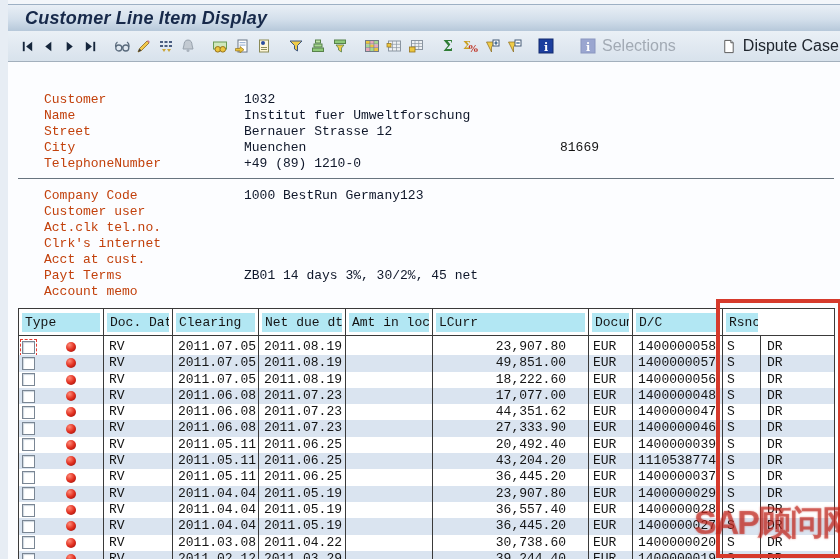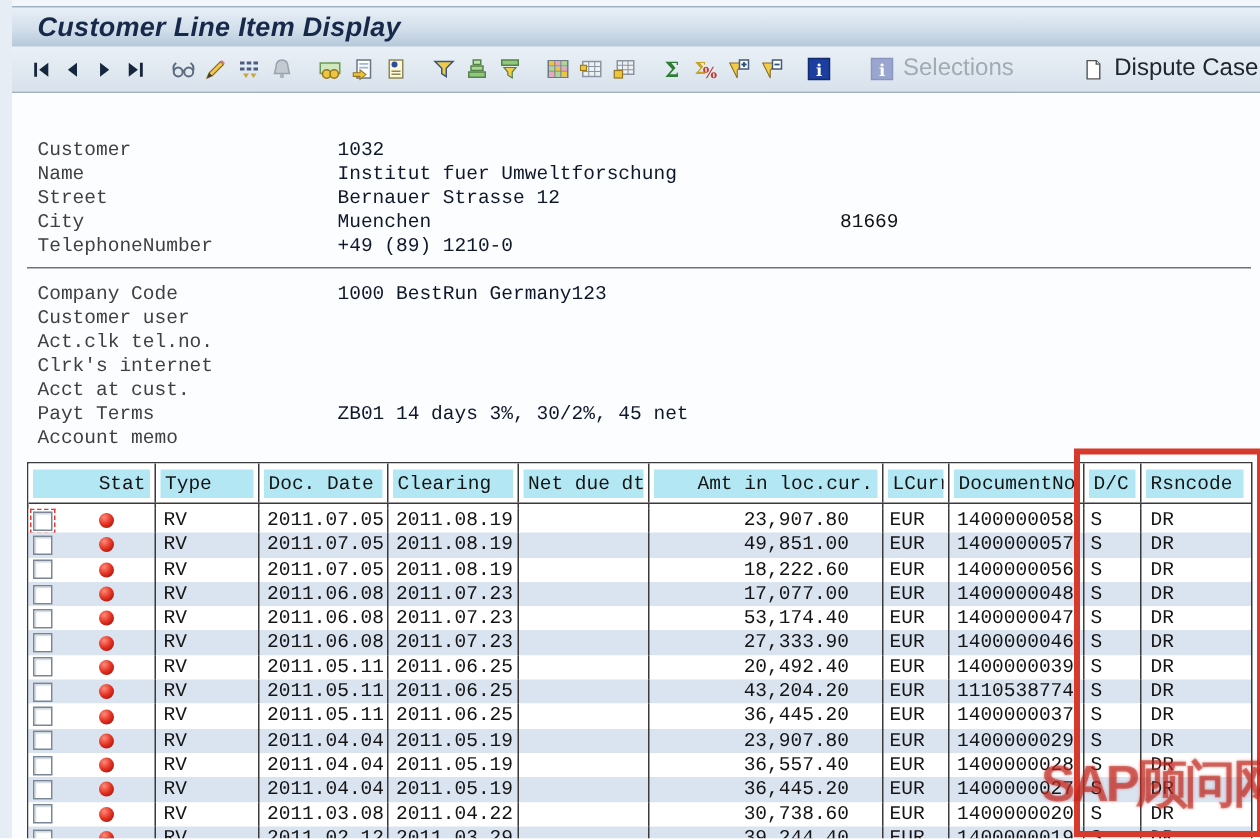--- a/index.html
+++ b/index.html
@@ -29,21 +29,21 @@
   .tgroup{display:inline-flex;align-items:center;}
   .tgroup.push{margin-left:28px;}
 
   
   .content{position:absolute;left:8px;top:62px;right:0;bottom:0;background:#fcfdff;
     font-family:"Liberation Mono","DejaVu Sans Mono",monospace;font-size:13px;color:#141414;}
   .infoblock{position:absolute;left:17px;}
   .infoblock.b1{top:30px;}
   .infoblock.b2{top:126px;}
   .inforow{position:relative;height:16px;line-height:16px;white-space:nowrap;}
-  .inforow .lbl{display:inline-block;width:200px;color:#404040;}
+  .inforow .lbl{display:inline-block;width:200px;color:#c2410c;margin-left:19px;}
   .inforow .val{color:#0f172a;}
   .inforow .extra{position:absolute;left:535px;top:0;color:#141414;}
   .hdiv{position:absolute;left:10px;top:116px;width:816px;height:1px;background:#68747f;}
 
   
   .lineitem{position:absolute;left:10px;top:246px;width:815px;border:1px solid #3a3a3a;background:#fff;}
   .lineitem{--cols:85px 69px 86px 87px 87px 156px 44px 90px 38px 71px;}
   .thead{display:grid;grid-template-columns:var(--cols);height:26px;border-bottom:1px solid #3a3a3a;background:#fff;}
   .th{border-right:1px solid #3a3a3a;display:flex;align-items:center;padding:0 1px;overflow:hidden;}
   .th:last-child{border-right:none;}
@@ -338,23 +338,20 @@
         </div>
 
         <div class="inforow">
           <span class="lbl">Account memo</span><span class="val"></span>
           <span class="extra"></span>
         </div>
       </div>
 
     <div class="lineitem">
       <div class="thead">
-        <div class="th r">
-            <span>Stat</span>
-          </div>
         <div class="th">
             <span>Type</span>
           </div>
         <div class="th">
             <span>Doc. Date</span>
           </div>
         <div class="th">
             <span>Clearing</span>
           </div>
         <div class="th">
@@ -456,21 +453,21 @@
 
           <div class="trow">
             <div class="td stat">
               <span class="cb"></span>
               <span class="ball"></span>
             </div>
             <div class="td">RV</div>
             <div class="td">2011.06.08</div>
             <div class="td">2011.07.23</div>
             <div class="td"></div>
-            <div class="td amount">53,174.40</div>
+            <div class="td amount">44,351.62</div>
             <div class="td lcurr">EUR</div>
             <div class="td">1400000047</div>
             <div class="td dc">S</div>
             <div class="td rsncode">DR</div>
           </div>
 
           <div class="trow">
             <div class="td stat">
               <span class="cb"></span>
               <span class="ball"></span>

